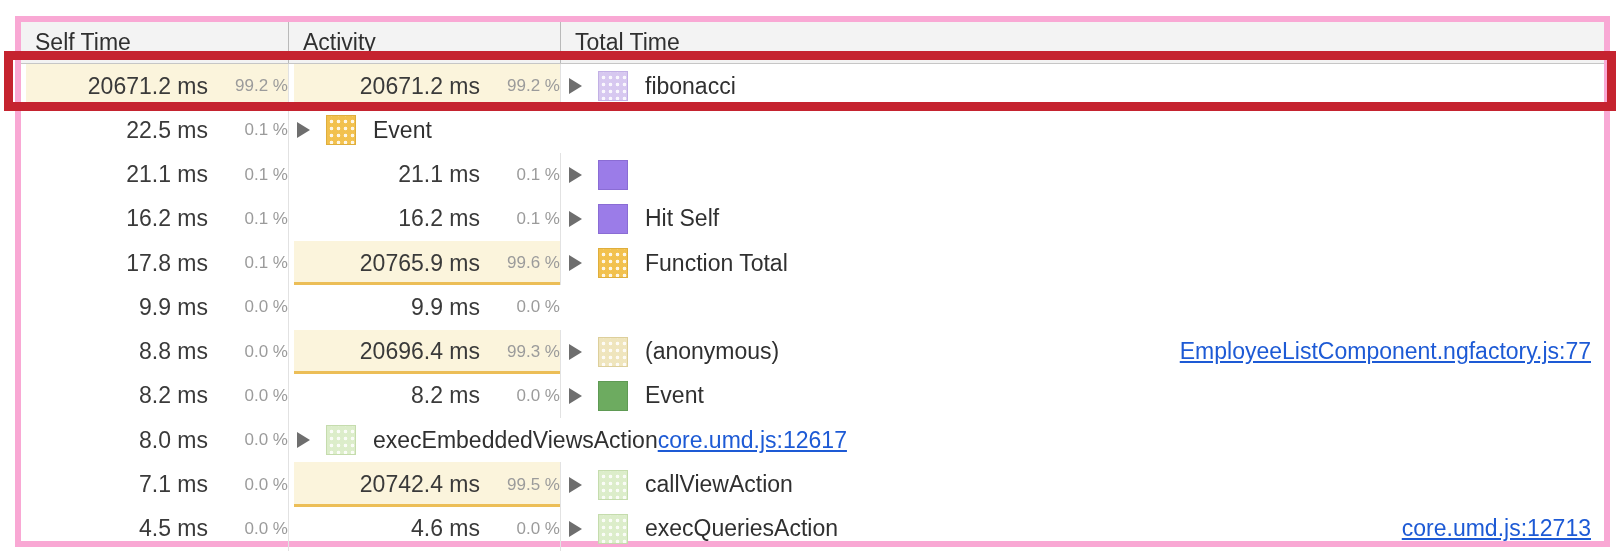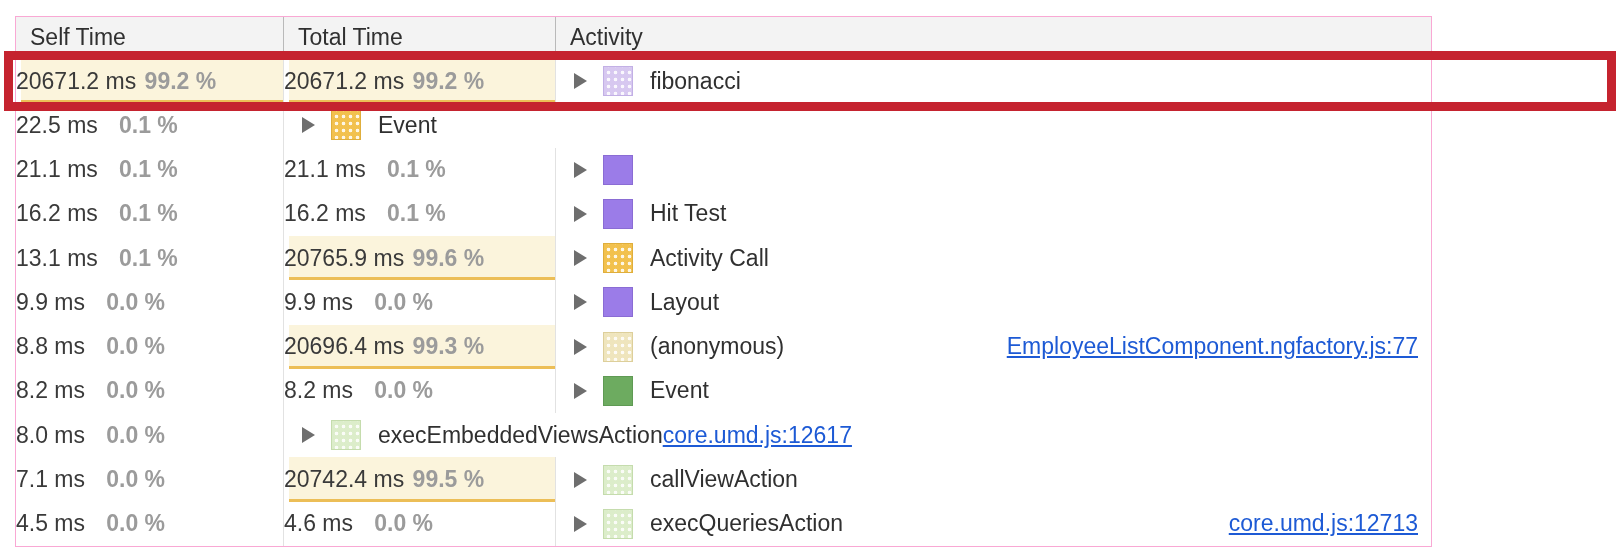--- a/index.html
+++ b/index.html
@@ -5,49 +5,49 @@
   :root{
     --link:#1d5ad5; --hl-bg:#fbf4dc; --hl-line:#ecbe57; --red:#c5232f;
   }
   *{box-sizing:border-box;}
   html,body{margin:0;padding:0;}
   body{
     width:1624px;height:560px;background:#fff;position:relative;overflow:hidden;
     font-family:"Liberation Sans", sans-serif;-webkit-font-smoothing:antialiased;
   }
   .grid{
-    position:absolute;left:15px;top:16px;width:1417px;height:531px;
-    border:1px solid #f9a8d4;background:#fff;
+    position:absolute;left:15px;top:16px;width:1595px;height:531px;
+    border:6px solid #f9a8d4;background:#fff;
   }
   .hrow{
     display:grid;grid-template-columns:267px 272px 1fr;height:42px;
     background:#f3f3f3;border-bottom:1px solid #c6c6c6;
   }
   .hcell{
     display:flex;align-items:center;padding-left:14px;
     font-size:23px;color:#303030;
   }
   .hcell + .hcell{border-left:1px solid #b9b9b9;}
   .row{
     display:grid;grid-template-columns:267px 272px 1fr;height:44.27px;
   }
   .cell{position:relative;display:flex;align-items:center;}
   .cell + .cell{border-left:1px solid #e2e2e2;}
-  .time{justify-content:flex-start;padding-right:14px;}
+  .time{justify-content:flex-end;padding-right:0;}
   .time .hl{
     display:none;position:absolute;top:0;bottom:0;left:5px;right:0;
     background:var(--hl-bg);border-bottom:3px solid var(--hl-line);
   }
   .time.hl-on .hl{display:block;}
   .ms{position:relative;z-index:1;font-size:23px;color:#3a3a3a;}
   .pct{
-    position:relative;z-index:1;font-size:23px;color:#9b9b9b;
-    width:80px;text-align:right;font-weight:bold;
-  }
-  .act{padding-left:18px;align-items:center;}
+    position:relative;z-index:1;font-size:17px;color:#9b9b9b;
+    width:80px;text-align:right;
+  }
+  .act{padding-left:8px;align-items:center;}
   .tri{
     width:0;height:0;flex:0 0 auto;
     border-left:13px solid #6e6e6e;border-top:8px solid transparent;border-bottom:8px solid transparent;
     margin-right:16px;cursor:pointer;
   }
   .swatch{
     width:30px;height:30px;flex:0 0 auto;border:1px solid transparent;
     margin-right:17px;
   }
   .swatch.dotted{
@@ -63,22 +63,22 @@
     position:absolute;left:4px;top:51px;width:1612px;height:60px;
     border:9px solid var(--red);z-index:6;pointer-events:none;
   }
 </style>
 </head>
 <body>
 
 <div class="grid">
   <div class="hrow">
     <div class="hcell">Self Time</div>
+    <div class="hcell">Activity</div>
     <div class="hcell">Total Time</div>
-    <div class="hcell">Activity</div>
   </div>
   <div id="rows">
   <div class="row">
     <div class="cell time self hl-on">
       <div class="hl"></div>
       <span class="ms">20671.2 ms</span>
       <span class="pct">99.2 %</span>
     </div>
     <div class="cell time total hl-on">
       <div class="hl"></div>
@@ -131,60 +131,54 @@
       <span class="pct">0.1 %</span>
     </div>
     <div class="cell time total">
 
       <span class="ms">16.2 ms</span>
       <span class="pct">0.1 %</span>
     </div>
     <div class="cell act">
       <span class="tri"></span>
       <span class="swatch" style="background-color: rgb(155, 124, 232); border-color: rgb(138, 108, 212);"></span>
-      <span class="label">Hit Test</span>
-
-    </div>
-  </div>
-
-  <div class="row">
-    <div class="cell time self">
-
-      <span class="ms">13.1 ms</span>
+      <span class="label">Hit Self</span>
+
+    </div>
+  </div>
+
+  <div class="row">
+    <div class="cell time self">
+
+      <span class="ms">17.8 ms</span>
       <span class="pct">0.1 %</span>
     </div>
     <div class="cell time total hl-on">
       <div class="hl"></div>
       <span class="ms">20765.9 ms</span>
       <span class="pct">99.6 %</span>
     </div>
     <div class="cell act">
       <span class="tri"></span>
       <span class="swatch dotted" style="background-color: rgb(242, 193, 78); border-color: rgb(223, 174, 60);"></span>
-      <span class="label">Activity Call</span>
+      <span class="label">Function Total</span>
 
     </div>
   </div>
 
   <div class="row">
     <div class="cell time self">
 
       <span class="ms">9.9 ms</span>
       <span class="pct">0.0 %</span>
     </div>
     <div class="cell time total">
 
       <span class="ms">9.9 ms</span>
       <span class="pct">0.0 %</span>
-    </div>
-    <div class="cell act">
-      <span class="tri"></span>
-      <span class="swatch" style="background-color: rgb(155, 124, 232); border-color: rgb(138, 108, 212);"></span>
-      <span class="label">Layout</span>
-
     </div>
   </div>
 
   <div class="row">
     <div class="cell time self">
 
       <span class="ms">8.8 ms</span>
       <span class="pct">0.0 %</span>
     </div>
     <div class="cell time total hl-on">

